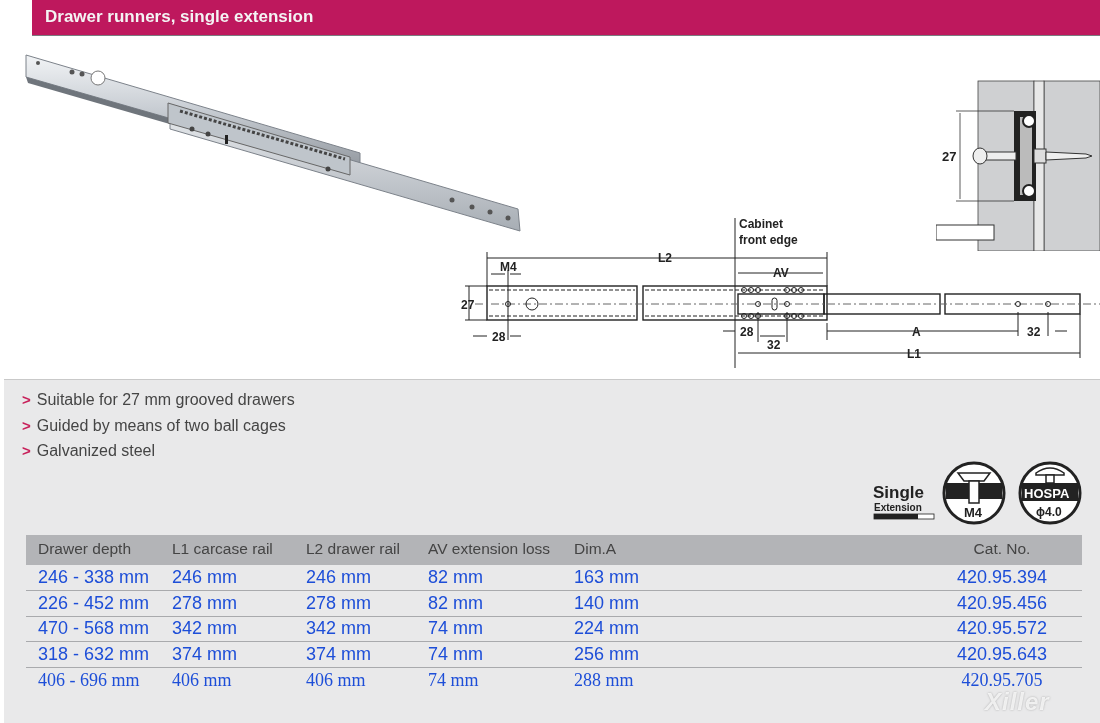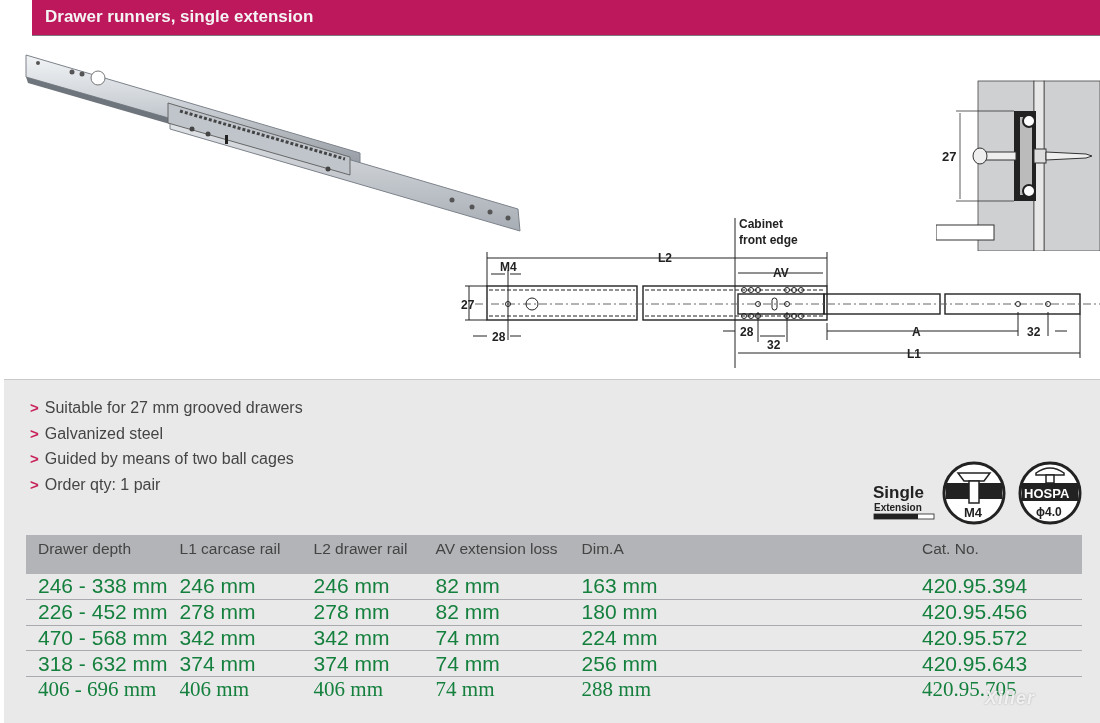--- a/index.html
+++ b/index.html
@@ -14,37 +14,37 @@
   .title-bar span {
     position:absolute; left:13px; top:7px; font-size:17px; font-weight:bold; color:#f4f4f4;
   }
   .product-photo { position:absolute; left:20px; top:45px; width:510px; height:190px; }
   .tech-drawing { position:absolute; left:455px; top:212px; width:645px; height:160px; }
   .section-drawing { position:absolute; left:936px; top:73px; width:164px; height:178px; }
   .lower-panel {
     position:absolute; left:4px; top:379px; width:1096px; height:344px; background:#e9e9ea;
     border-top:1px solid #c9c9c9;
   }
-  .features { position:absolute; left:22px; top:388px; list-style:none; margin:8px; padding:0; }
+  .features { position:absolute; left:22px; top:388px; list-style:none; margin:0; padding:0; }
   .features li { font-size:16px; color:#454545; height:25.6px; line-height:24px; white-space:nowrap; }
   .features .bullet { color:#c8205a; font-weight:bold; margin-right:6px; font-size:15px; }
   .badges { position:absolute; left:872px; top:461px; width:228px; height:66px; }
   .spec-table { position:absolute; left:26px; top:535px; width:1056px; border-collapse:collapse; }
   .spec-table th {
     background:#b3b4b7; color:#444; font-weight:normal; font-size:15.5px;
-    height:27px; text-align:left; padding:0 0 12px 12px; white-space:nowrap;
+    height:27px; text-align:left; padding:0 0 3px 12px; white-space:nowrap;
   }
   .spec-table td {
-    font-size:21px; color:#15803d; height:24.8px; padding:0 0 0 12px;
+    font-size:18px; color:#1d4ed8; height:24.8px; padding:0 0 0 12px;
     border-bottom:1.5px solid #a9aaad; white-space:nowrap;
   }
   .spec-table tr:last-child td { border-bottom:none;font-family:Liberation Serif, serif; }
-  .spec-table .c-cat { width:160px; padding-left:0; }
+  .spec-table .c-cat { text-align:center; width:160px; padding-left:0; }
   .watermark {
-    position:absolute; left:985px; top:688px; font-size:18px; font-style:italic; font-weight:bold;
+    position:absolute; left:985px; top:688px; font-size:24px; font-style:italic; font-weight:bold;
     color:rgba(255,255,255,0.8); text-shadow:0 0 2px rgba(120,120,120,0.6); letter-spacing:1px;
   }
 </style>
 </head>
 <body>
 
 <div class="title-bar">
   <span>Drawer runners, single extension</span>
 </div>
 
@@ -188,23 +188,22 @@
     <line x1="20" y1="128" x2="78" y2="128"></line>
     <line x1="24" y1="40" x2="24" y2="126"></line>
   </g>
   <text x="6" y="88" font-family="Liberation Sans, sans-serif" font-size="13" font-weight="bold" fill="#222">27</text>
 </svg>
 
 <div class="lower-panel"></div>
 
 <ul class="features">
   <li><span class="bullet">&gt;</span><span>Suitable for 27 mm grooved drawers</span></li>
+  <li><span class="bullet">&gt;</span><span>Guided by means of two ball cages</span></li>
   <li><span class="bullet">&gt;</span><span>Galvanized steel</span></li>
-  <li><span class="bullet">&gt;</span><span>Guided by means of two ball cages</span></li>
-  <li><span class="bullet">&gt;</span><span>Order qty:  1 pair</span></li>
 </ul>
 
 <svg class="badges" viewBox="0 0 228 66">
   <g>
     <text x="1" y="37" font-family="Liberation Sans, sans-serif" font-size="17" font-weight="bold" fill="#222">Single</text>
     <text x="2" y="50" font-family="Liberation Sans, sans-serif" font-size="10" font-weight="bold" fill="#222">Extension</text>
     <rect x="2" y="53" width="60" height="5" fill="#fff" stroke="#222" stroke-width="0.8"></rect>
     <rect x="2" y="53" width="44" height="5" fill="#222"></rect>
   </g>
   <g>
@@ -242,21 +241,21 @@
         <td>246 mm</td>
         <td>82 mm</td>
         <td>163 mm</td>
         <td class="c-cat">420.95.394</td>
     </tr>
     <tr>
       <td>226 - 452 mm</td>
         <td>278 mm</td>
         <td>278 mm</td>
         <td>82 mm</td>
-        <td>180 mm</td>
+        <td>140 mm</td>
         <td class="c-cat">420.95.456</td>
     </tr>
     <tr>
       <td>470 - 568 mm</td>
         <td>342 mm</td>
         <td>342 mm</td>
         <td>74 mm</td>
         <td>224 mm</td>
         <td class="c-cat">420.95.572</td>
     </tr>

